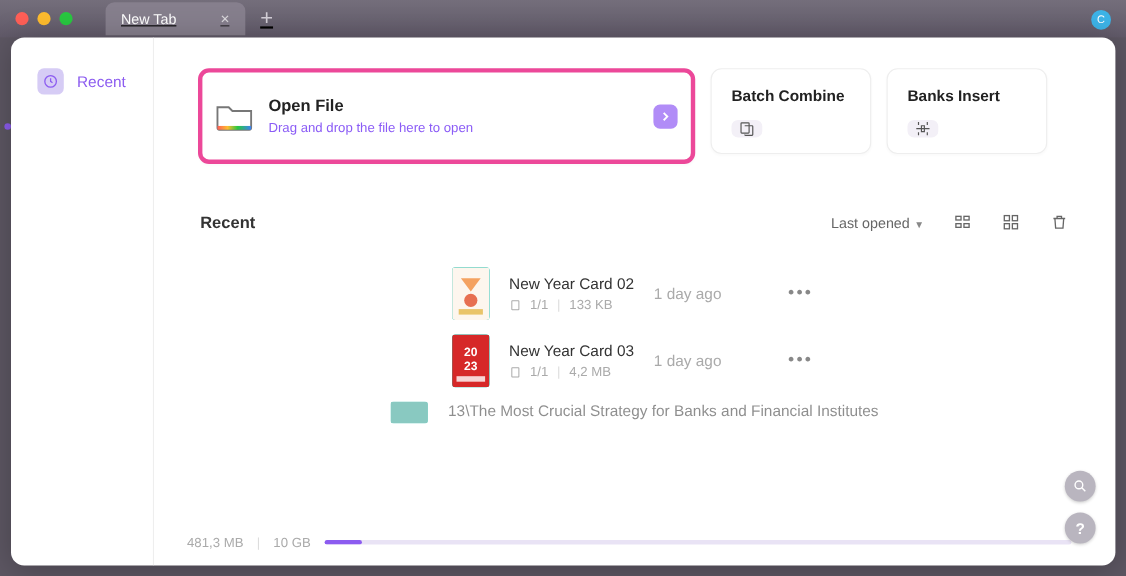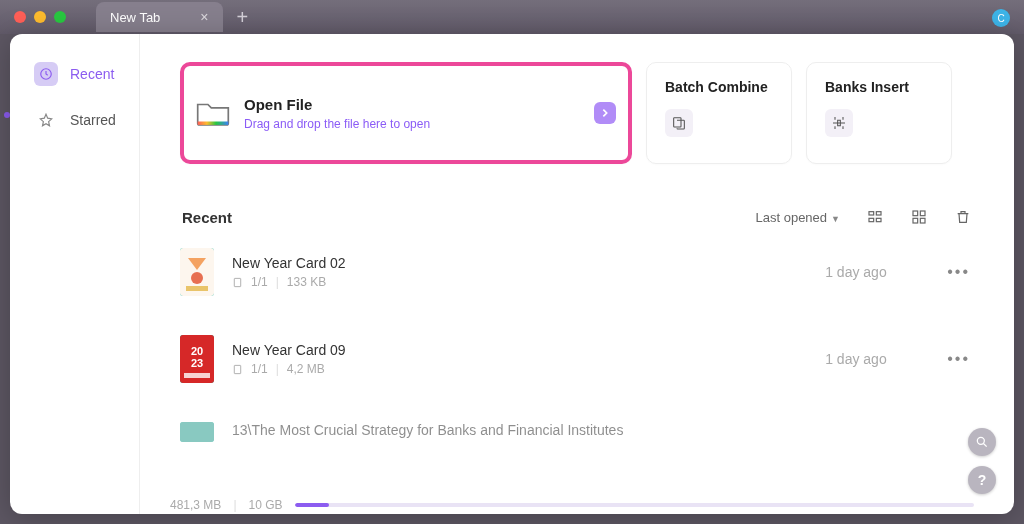--- a/index.html
+++ b/index.html
@@ -1,17 +1,17 @@
 <!DOCTYPE html>
 <html><head>
 <meta charset="utf-8">
 <style>
 * { box-sizing: border-box; margin: 0; padding: 0; }
 body { font-family: -apple-system, BlinkMacSystemFont, "Segoe UI", Helvetica, Arial, sans-serif; background:#5d5763; width:1024px; height:524px; overflow:hidden; position:relative; }
-.window { position:absolute; inset:0; }
+.window { position:absolute; inset:0;text-decoration:underline; }
 .titlebar { height:34px; display:flex; align-items:center; padding-left:14px; background:linear-gradient(#746e7b,#615a69); }
 .traffic { display:flex; gap:8px; }
 .traffic span { width:12px; height:12px; border-radius:50%; display:block; }
 .traffic .close{background:#ff5f57}
 .traffic .min{background:#febc2e}
 .traffic .max{background:#28c840}
 .tabstrip { display:flex; align-items:center; margin-left:30px; height:100%; }
 .tab { background:#867f8d; color:#fff; font-size:13px; padding:0 14px; border-radius:8px 8px 0 0; display:flex; align-items:center; gap:40px; height:30px; }
 .tab .x { opacity:.7; font-size:14px; cursor:pointer; }
 .addtab { color:#d4d0d8; font-size:20px; margin-left:14px; cursor:pointer; }
@@ -22,46 +22,46 @@
 .sidebar { width:130px; border-right:1px solid #eee; padding-top:20px; display:flex; flex-direction:column; gap:6px; }
 .side-item { display:flex; align-items:center; gap:12px; padding:8px 10px 8px 24px; font-size:14px; color:#555; cursor:pointer; }
 .side-item.active { color:#8c5cf0; }
 .side-item.active .icn { background:#d6ccf5; color:#8c5cf0; }
 .side-item .icn { width:24px; height:24px; border-radius:6px; display:flex; align-items:center; justify-content:center; color:#888; }
 
 .main { flex:1; padding:28px 40px 0 40px; position:relative; overflow:hidden; }
 .cards { display:flex; gap:14px; }
 .card { background:#fff; border:1px solid #eee; border-radius:10px; padding:16px 18px; box-shadow:0 1px 2px rgba(0,0,0,.02); }
 .card.open { flex: 0 0 452px; display:flex; align-items:center; gap:14px; position:relative; border:4px solid #ec4899; border-radius:10px; padding:22px 12px; }
-.card.small { flex:0 0 146px; height:102px; display:flex; flex-direction:column; gap:14px; }
+.card.small { flex:0 0 146px; height:78px; display:flex; flex-direction:column; gap:14px; }
 .card.small .ttl { font-size:14px; font-weight:600; color:#222; }
 .card.small .sub-icn { width:28px; height:28px; border-radius:6px; background:#f3f0f7; display:flex; align-items:center; justify-content:center; color:#555; }
 .folder-icn { width:34px; height:28px; }
 .open .open-texts { flex:1; }
 .open .t1 { font-size:15px; font-weight:600; color:#222; margin-bottom:4px; }
 .open .t2 { font-size:12px; color:#8b5cf6; }
 .open .go { width:22px; height:22px; border-radius:6px; background:#b18cf7; color:#fff; display:flex; align-items:center; justify-content:center; font-size:12px; cursor:pointer; }
 
 .sec-head { display:flex; align-items:center; justify-content:space-between; margin-top:44px; padding:0 2px; }
 .sec-title { font-size:15px; font-weight:600; color:#333; }
 .sec-tools { display:flex; align-items:center; gap:26px; }
 .sort { font-size:13px; color:#666; cursor:pointer; }
 .sort .caret { font-size:9px; margin-left:4px; color:#888; }
 .tool { width:18px; height:18px; color:#666; cursor:pointer; display:flex; align-items:center; justify-content:center; }
-.files { margin-top:22px; display:flex; flex-direction:column; gap:39px; }
+.files { margin-top:32px; display:flex; flex-direction:column; gap:13px;align-items:center; }
 .file-row { display:flex; align-items:center; gap:18px; }
 .thumb { width:34px; height:48px; border-radius:3px; background:#14b8a6; overflow:hidden; display:flex; align-items:center; justify-content:center; }
 .fmeta { flex:1; }
 .fname { font-size:14px; color:#333; margin-bottom:4px; }
 .finfo { font-size:12px; color:#aaa; display:flex; align-items:center; gap:8px; }
 .finfo .sep { color:#ddd; }
 .ftime { font-size:14px; color:#aaa; width:100px; text-align:left; }
 .more { color:#888; letter-spacing:2px; cursor:pointer; padding:0 4px; }
 
-.storage { position:absolute; left:30px; right:40px; bottom:2px; display:flex; align-items:center; gap:12px; font-size:12px; color:#aaa; }
+.storage { position:absolute; left:30px; right:40px; bottom:14px; display:flex; align-items:center; gap:12px; font-size:12px; color:#aaa; }
 .storage .sep { color:#ddd; }
 .bar { flex:1; height:4px; border-radius:4px; background:#e9e3f5; position:relative; overflow:hidden; }
 .bar .fill { position:absolute; left:0; top:0; bottom:0; width:5%; background:#8c5cf0; border-radius:4px; }
 
 .fab { position:absolute; right:28px; width:28px; height:28px; border-radius:50%; background:#b9b5bf; color:#fff; display:flex; align-items:center; justify-content:center; cursor:pointer; box-shadow:0 1px 3px rgba(0,0,0,.2); }
 .fab.search { bottom:68px; }
 .fab.help { bottom:30px; font-weight:600; font-size:14px; }
 svg { display:block; }
 </style>
 </head>
@@ -89,28 +89,20 @@
   <div class="content">
     <div class="sidebar">
       <div class="side-item active">
         <span class="icn">
           <svg width="14" height="14" viewBox="0 0 24 24" fill="none" stroke="currentColor" stroke-width="2">
               <circle cx="12" cy="12" r="9"></circle>
               <path d="M12 7v5l3 2"></path>
             </svg>
         </span>
         <span>Recent</span>
-      </div>
-      <div class="side-item">
-        <span class="icn">
-          <svg width="14" height="14" viewBox="0 0 24 24" fill="none" stroke="currentColor" stroke-width="2">
-              <path d="M12 2l2.9 6.9L22 10l-5.5 4.8L18 22l-6-3.6L6 22l1.5-7.2L2 10l7.1-1.1z"></path>
-            </svg>
-        </span>
-        <span>Starred</span>
       </div>
     </div>
 
     <div class="main">
       <div class="cards">
         <div class="card open">
           <div>
             <svg class="folder-icn" viewBox="0 0 40 32">
                 <path fill="none" stroke="#777" stroke-width="2" d="M2 6h12l4 4h20v18a2 2 0 01-2 2H4a2 2 0 01-2-2V6z"></path>
                 <rect x="2" y="26" width="36" height="4" fill="url(#g)"></rect>
@@ -213,21 +205,21 @@
         <div class="file-row">
           <div class="thumb">
             <svg width="34" height="48">
                 <rect width="34" height="48" fill="#d62828"></rect>
                 <text x="17" y="20" font-size="11" text-anchor="middle" fill="#fff" font-weight="700">20</text>
                 <text x="17" y="32" font-size="11" text-anchor="middle" fill="#fff" font-weight="700">23</text>
                 <rect x="4" y="38" width="26" height="5" fill="#fff" opacity=".8"></rect>
               </svg>
           </div>
           <div class="fmeta">
-            <div class="fname">New Year Card 09</div>
+            <div class="fname">New Year Card 03</div>
             <div class="finfo">
               <svg width="11" height="11" viewBox="0 0 24 24" fill="none" stroke="currentColor" stroke-width="2">
                   <rect x="5" y="3" width="14" height="18" rx="1"></rect>
                 </svg>
               <span>1/1</span>
               <span class="sep">|</span>
               <span>4,2 MB</span>
             </div>
           </div>
           <div class="ftime">1 day ago</div>

